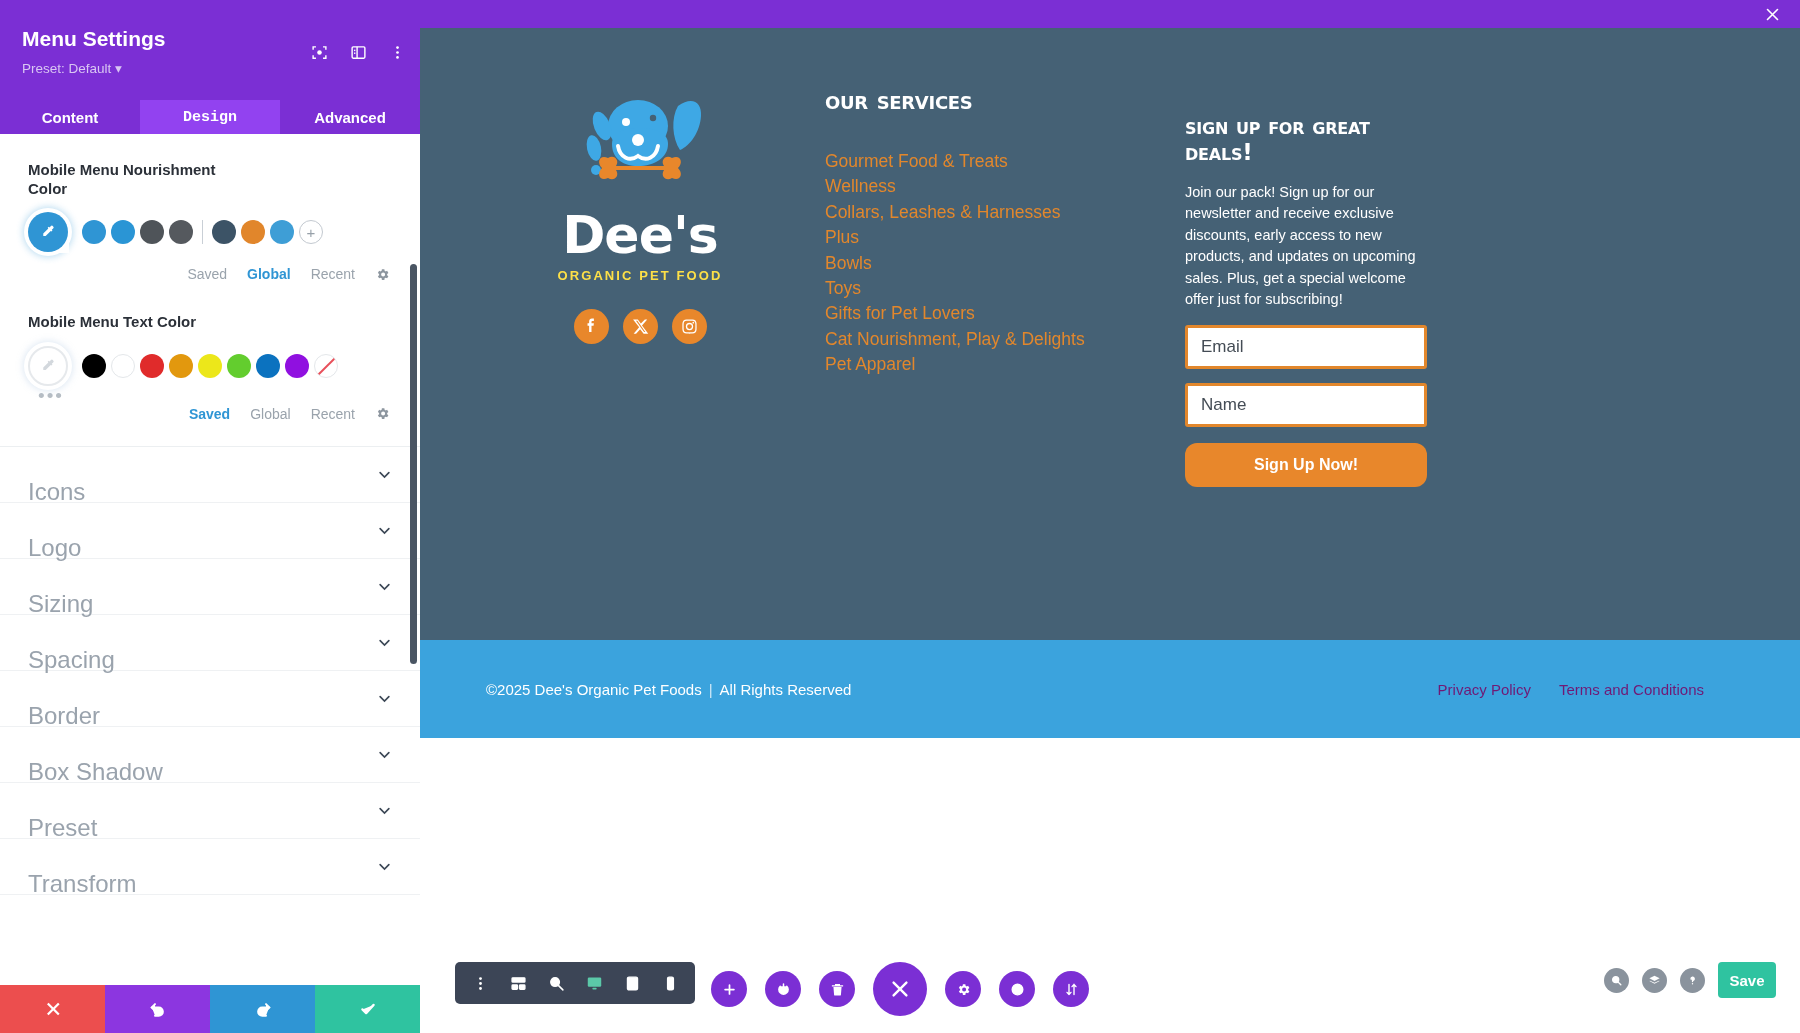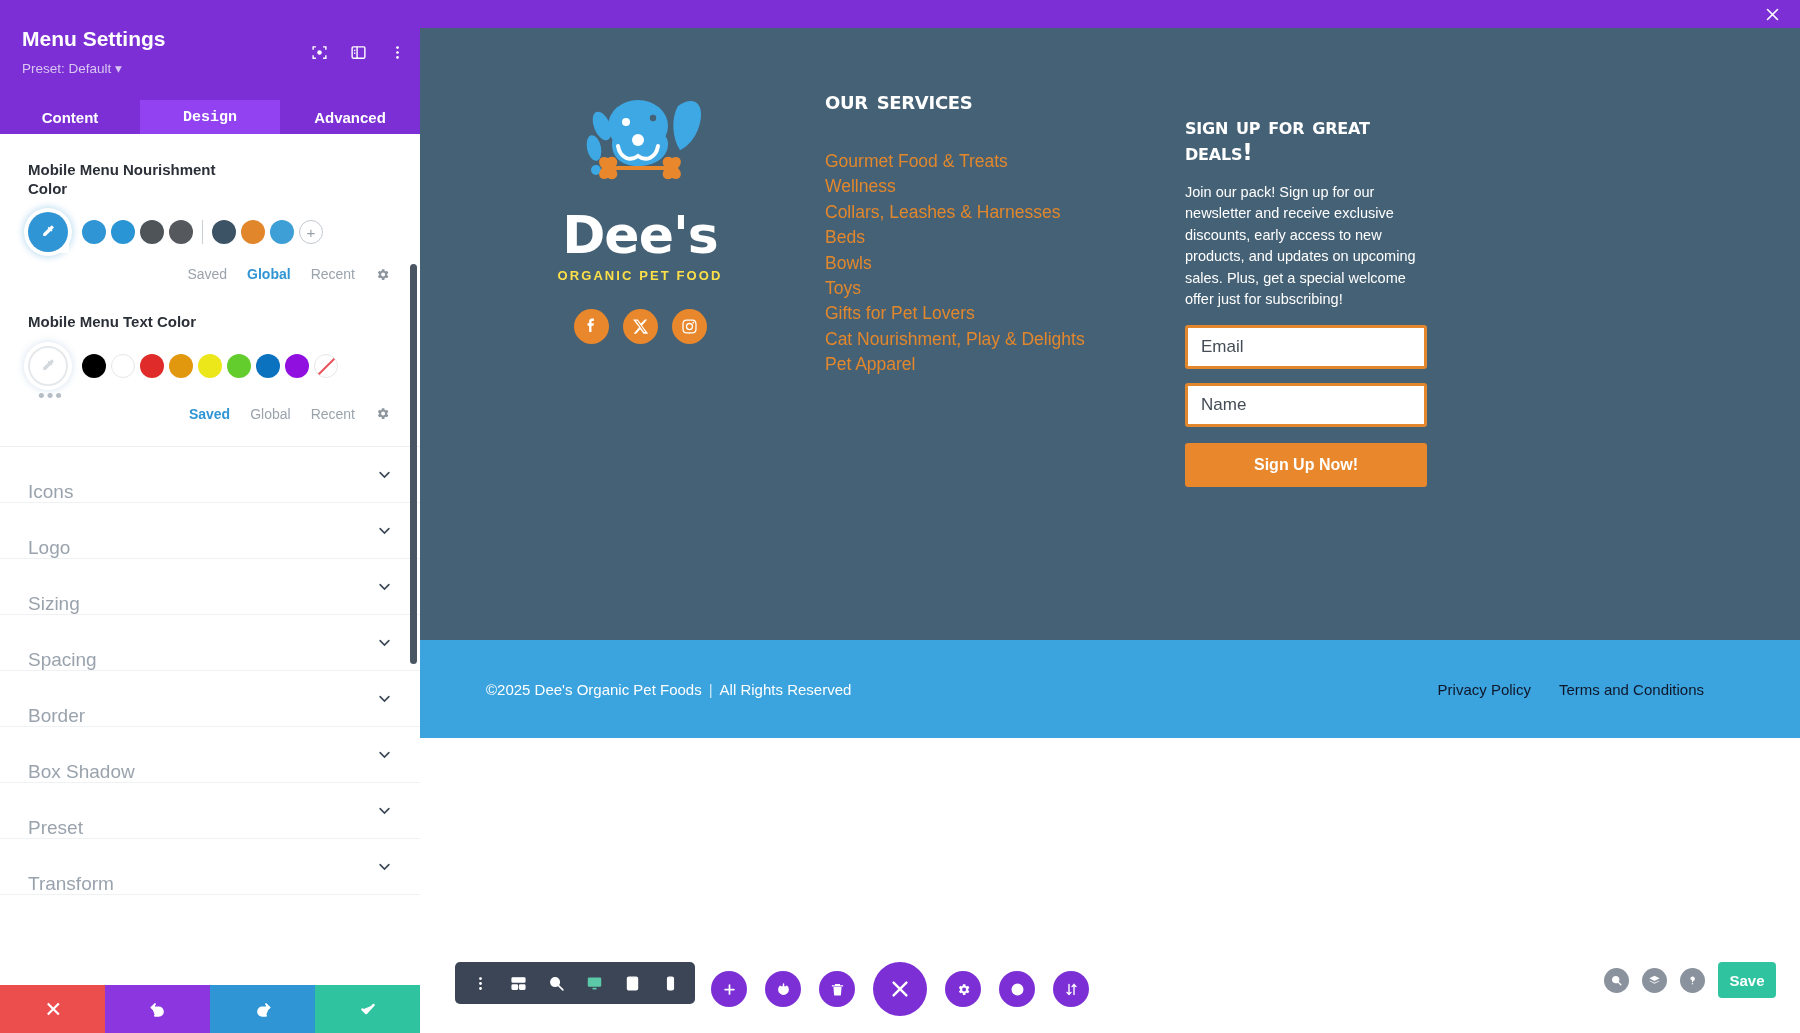--- a/index.html
+++ b/index.html
@@ -92,21 +92,21 @@
   }
   .field {
     width: 242px; height: 44px; margin-top: 14px;
     background: #ffffff; border: 3px solid #e2872c; border-radius: 3px;
     display: flex; align-items: center; padding: 0 13px;
     color: #444c55; font-size: 17px; cursor: text;
   }
   .field:first-of-type { margin-top: 22px; }
   .signup-btn {
     width: 242px; height: 44px; margin-top: 16px;
-    background: #e8872b; border: none; border-radius: 3px;
+    background: #e8872b; border: none; border-radius: 12px;
     color: #ffffff; font-size: 16px; font-weight: 700;
     cursor: pointer; display: flex; align-items: center; justify-content: center;
   }
 
   
   .site-footer {
     width: 100%; height: 98px; background: #3ba3dd;
     position: relative;
   }
   .footer-copy {
@@ -115,21 +115,21 @@
   }
   .footer-copy .divider {
     display: inline-block; margin: 0 7px;
     color: rgba(255,255,255,.75);
   }
   .footer-links {
     position: absolute; right: 96px; top: 50%; transform: translateY(-50%);
     display: flex; gap: 28px;
   }
   .footer-links a {
-    color: #0f172a; font-size: 15px; text-decoration: none; cursor: pointer;
+    color: #701a75; font-size: 15px; text-decoration: none; cursor: pointer;
   }
 
   
   .panel {
     position: absolute; left: 0; top: 0; width: 420px; height: 1033px;
     background: #ffffff; z-index: 20;
     display: flex; flex-direction: column;
   }
   .panel-head {
     background: #7b2fd4; padding: 28px 0 0 0; position: relative;
@@ -238,21 +238,21 @@
   }
 
   .divider-line { height: 1px; background: #eceff1; margin-top: 24px; }
 
   .accordion-item {
     height: 56px; display: flex; align-items: center;
     justify-content: space-between; padding: 0 28px;
     border-bottom: 1px solid #eff1f3; cursor: pointer;
   }
   .accordion-item .ac-label {
-    color: #9aa3ad; font-size: 19px; font-weight: 400; margin-top: 36px;
+    color: #9aa3ad; font-size: 24px; font-weight: 400; margin-top: 36px;
   }
   .chev { width: 15px; height: 15px; }
 
   .panel-scrollbar {
     position: absolute; right: 3px; top: 130px;
     width: 7px; height: 400px; background: #4a5563; border-radius: 4px;
   }
 
   .panel-actions { display: flex; height: 48px; flex: 0 0 auto; }
   .pa {
@@ -370,21 +370,21 @@
           </div>
         </div>
       </div>
 
       <div class="services-col">
         <div class="display-head">our services</div>
         <ul class="services-list">
           <li>Gourmet Food &amp; Treats</li>
           <li>Wellness</li>
           <li>Collars, Leashes &amp; Harnesses</li>
-          <li>Beds</li>
+          <li>Plus</li>
           <li>Bowls</li>
           <li>Toys</li>
           <li>Gifts for Pet Lovers</li>
           <li>Cat Nourishment, Play &amp; Delights</li>
           <li>Pet Apparel</li>
         </ul>
       </div>
 
       <div class="signup-col">
         <div class="signup-head">sign up for great deals!</div>

